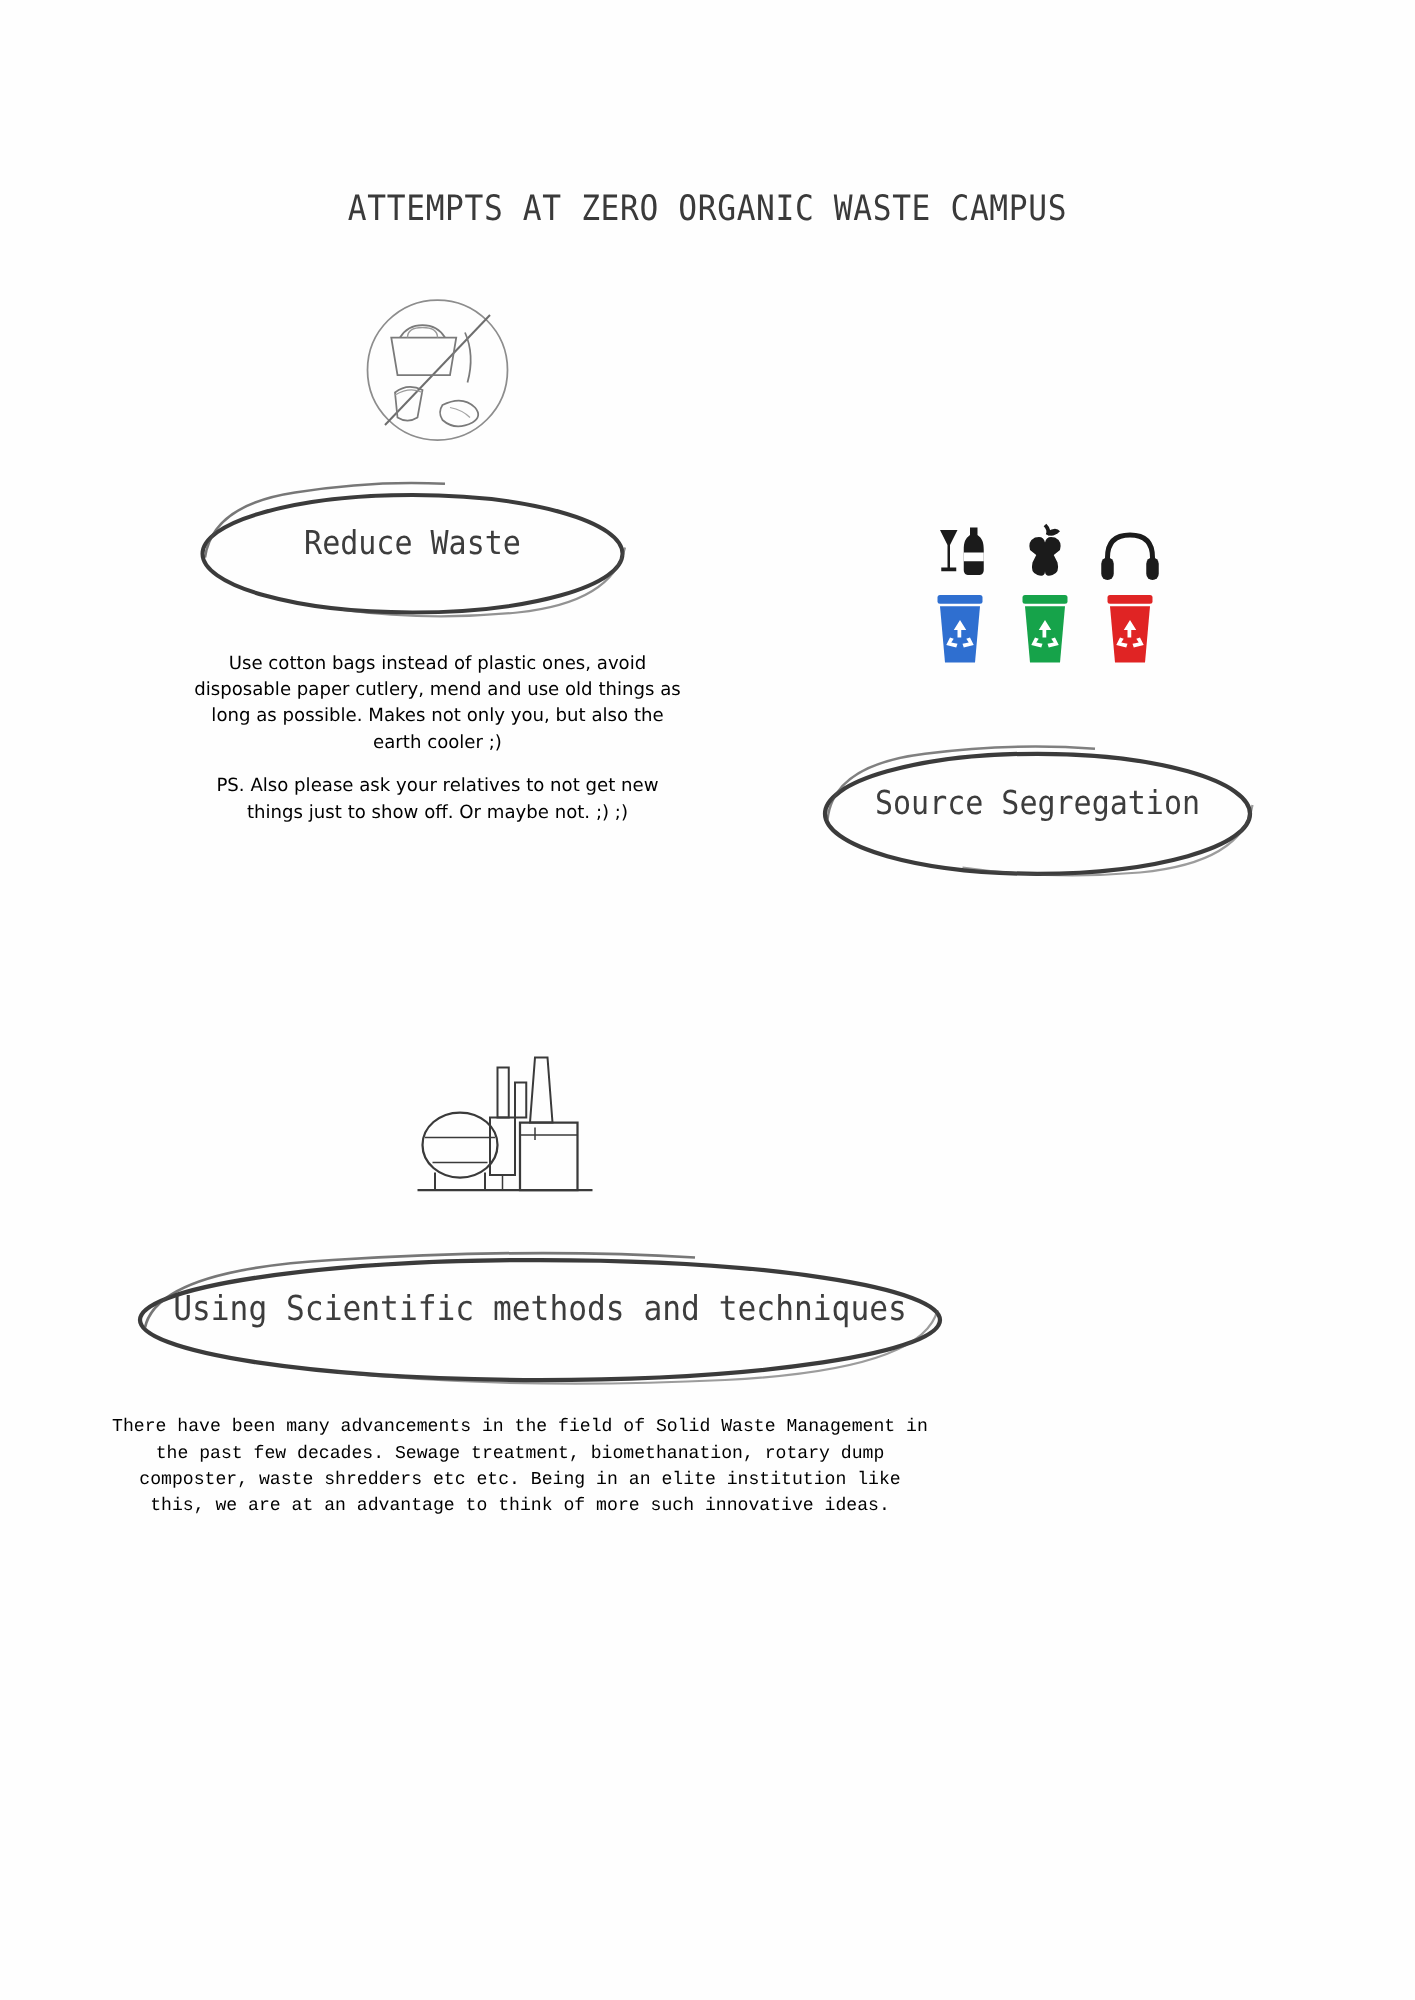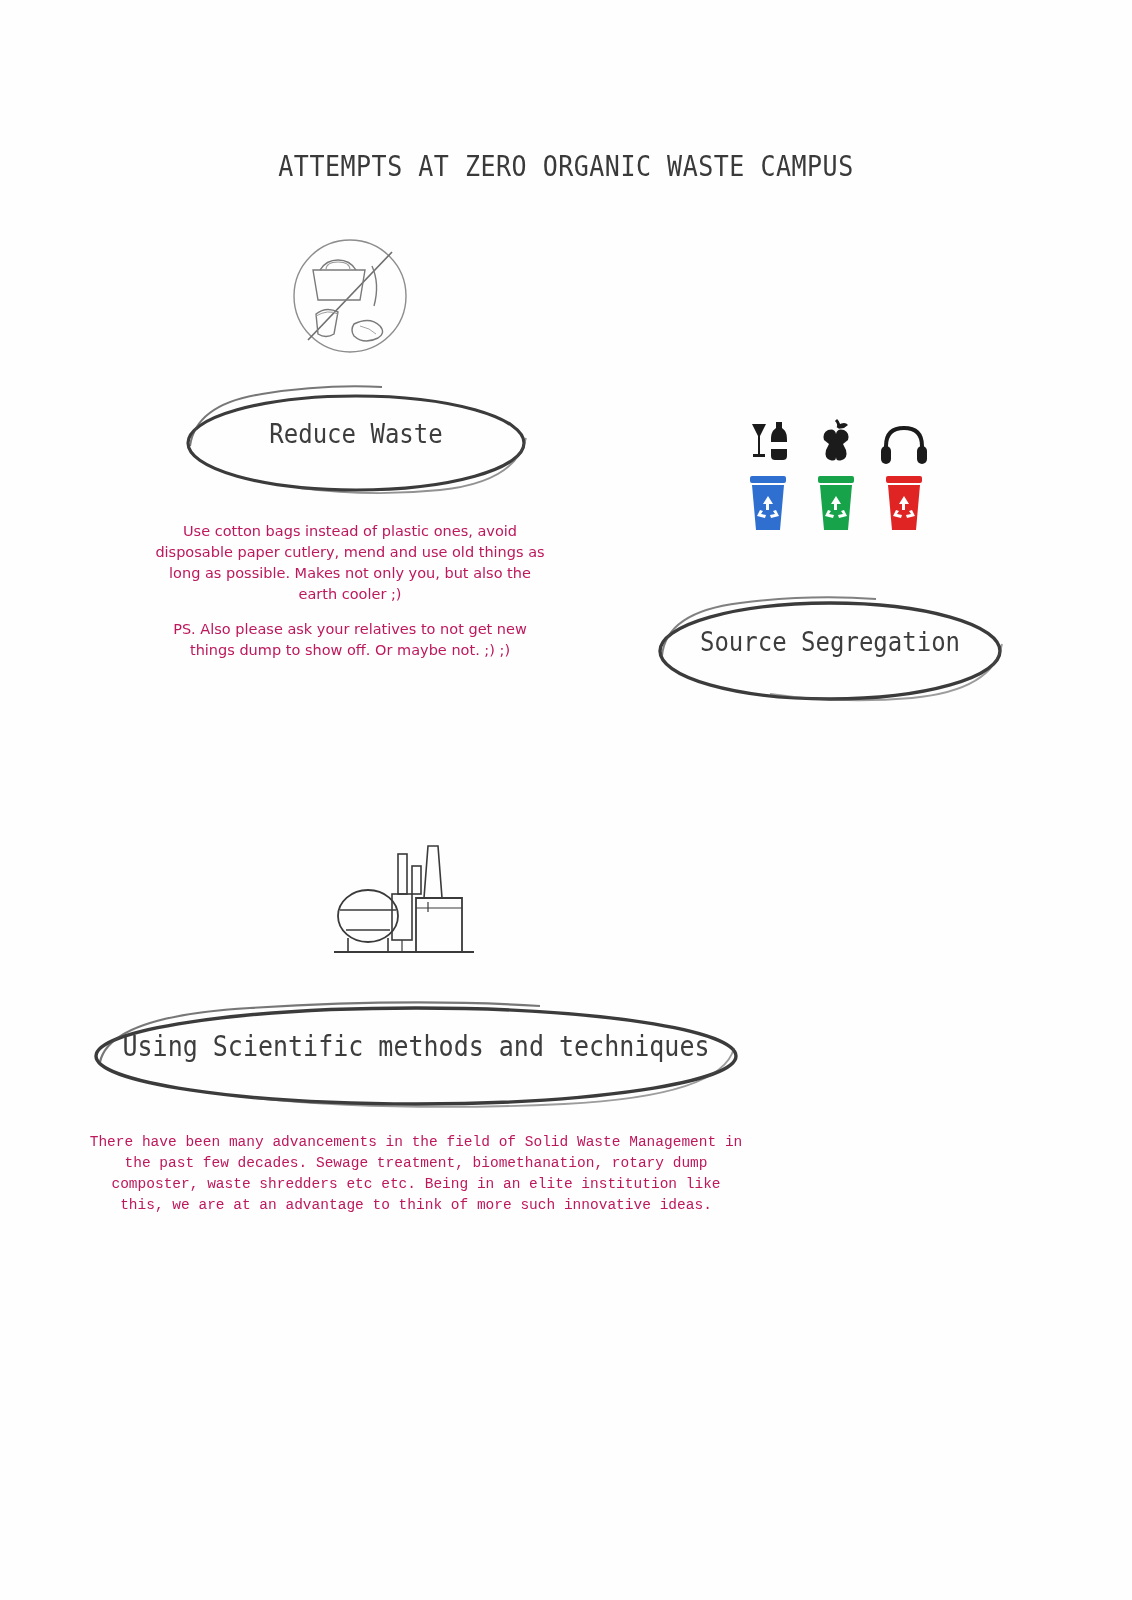--- a/index.html
+++ b/index.html
@@ -55,44 +55,44 @@
     font-family: "DejaVu Sans Mono", monospace;
     color: #3d3d3d;
     transform: scaleY(1.1);
     white-space: nowrap;
   }
 
   .body-text {
     font-family: "DejaVu Sans", sans-serif;
     font-size: 14.5px;
     line-height: 1.45;
-    color: #be185d;
+    color: #000000;
     text-align: center;
   }
   .body-text p { margin: 0 0 14px 0; }
   .body-text p:last-child { margin-bottom: 0; }
 
   
   #reduce-section { top: 236px; left: 150px; width: 400px; }
   #reduce-icon { position: absolute; top: 0; left: 130px; }
-  #reduce-oval { position: absolute; top: 152px; left: 26px; width: 360px; height: 110px; }
+  #reduce-oval { position: absolute; top: 152px; left: 0; width: 360px; height: 110px; }
   #reduce-oval .oval-label { top: 32px; font-size: 24px; }
   #reduce-text { position: absolute; top: 285px; left: 0; width: 400px; }
 
   
   #source-section { top: 418px; left: 640px; width: 392px; }
   #bins-icon { position: absolute; top: 0px; left: 100px; }
   #source-oval { position: absolute; top: 178px; left: 10px; width: 360px; height: 110px; }
   #source-oval .oval-label { top: 32px; font-size: 24px; }
   #source-text { position: absolute; top: 310px; left: -4px; width: 392px; }
 
   
   #science-section { top: 840px; left: 86px; width: 660px; }
   #factory-icon { position: absolute; top: 0px; left: 246px; }
-  #science-oval { position: absolute; top: 160px; left: 0px; width: 660px; height: 112px; }
+  #science-oval { position: absolute; top: 160px; left: 16px; width: 660px; height: 112px; }
   #science-oval .oval-label { top: 32px; font-size: 25px; }
   #science-text { position: absolute; top: 292px; left: 0px; width: 660px; font-family: Liberation Mono, monospace; }
 
   
   .bins { position: relative; width: 192px; height: 140px; }
   .bin-col { position: absolute; width: 56px; text-align: center; }
   .bin-col .top-icon { height: 52px; display:block; }
   .bin-col .bin-svg { display:block; margin: 4px auto 0; }
 </style>
 </head>
@@ -127,21 +127,21 @@
       <svg width="360" height="110" viewBox="0 0 360 110">
         <ellipse cx="180" cy="55" rx="168" ry="47" fill="none" stroke="#3b3b3b" stroke-width="3.2" stroke-linecap="round"></ellipse>
         <path d="M14 58 q6 -42 72 -52 q62 -10 120 -7" fill="none" stroke="#4a4a4a" stroke-width="2" opacity="0.75"></path>
         <path d="M350 50 q-10 44 -86 52 q-70 7 -140 -2" fill="none" stroke="#4a4a4a" stroke-width="1.8" opacity="0.6"></path>
       </svg>
       <div class="oval-label">Reduce Waste</div>
     </div>
 
     <div class="body-text" id="reduce-text">
       <p>Use cotton bags instead of plastic ones, avoid disposable paper cutlery, mend and use old things as long as possible. Makes not only you, but also the earth cooler ;)</p>
-      <p>PS. Also please ask your relatives to not get new things dump to show off. Or maybe not. ;) ;)</p>
+      <p>PS. Also please ask your relatives to not get new things just to show off. Or maybe not. ;) ;)</p>
     </div>
   </div>
 
   <div class="section" id="source-section">
 
     <div id="bins-icon">
       <div class="bins">
 
         <div class="bin-col" style="left:0px; top:0px;">
           <svg class="top-icon" width="56" height="52" viewBox="0 0 56 52">

